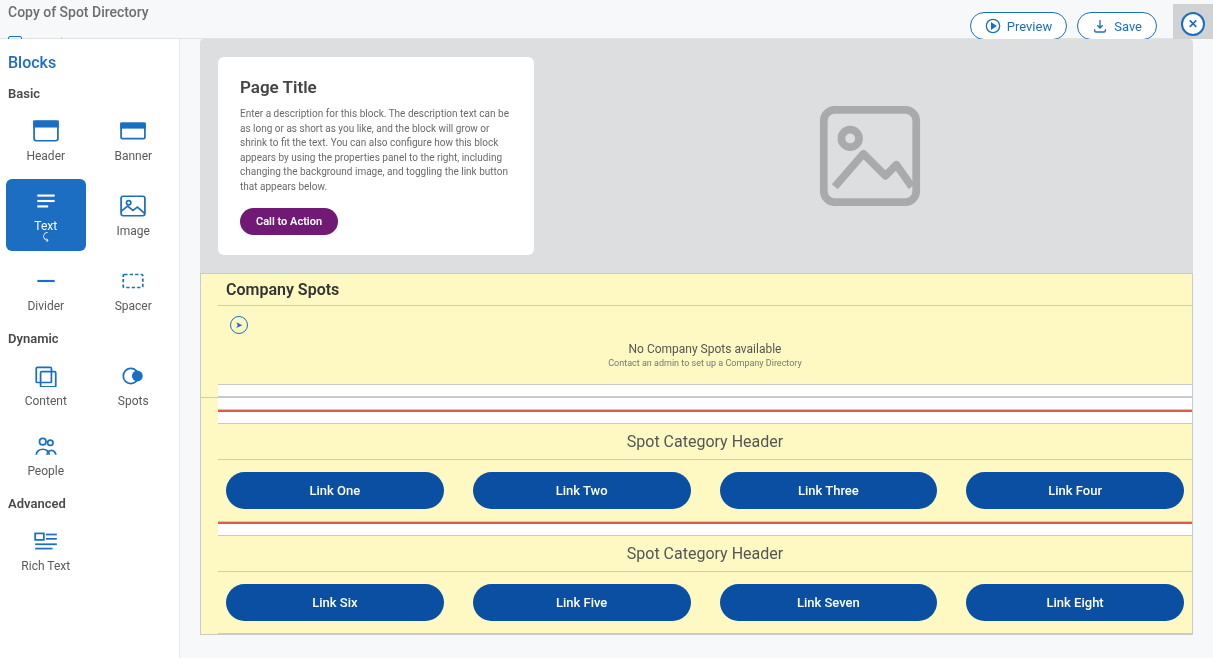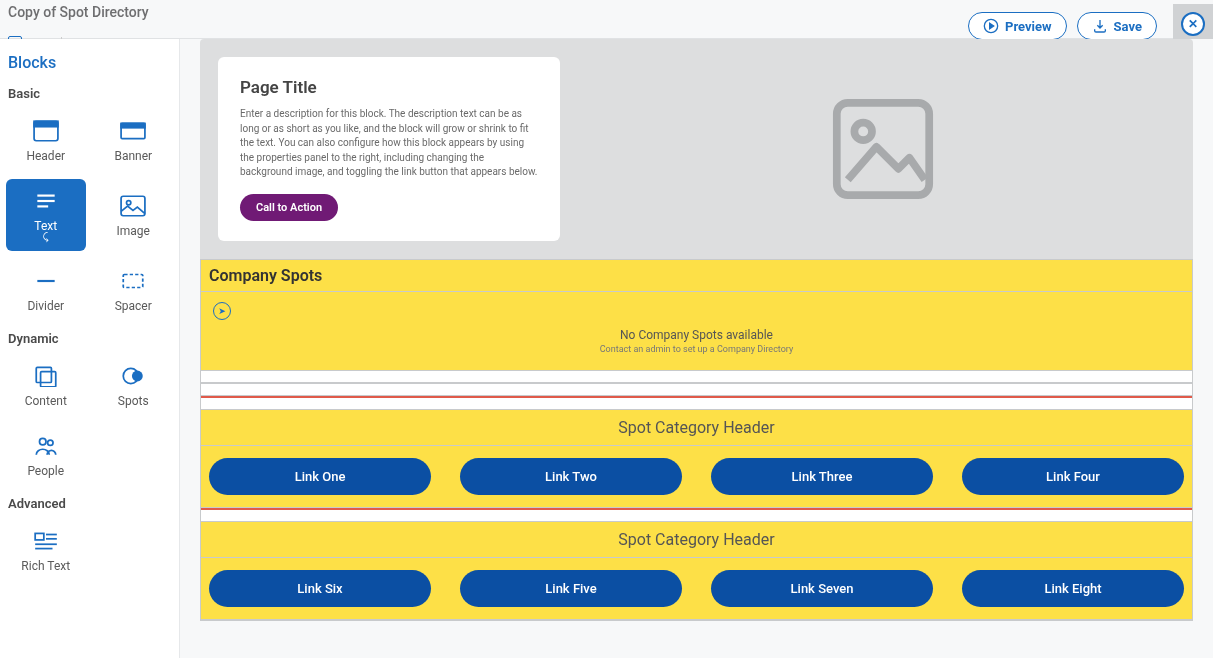--- a/index.html
+++ b/index.html
@@ -7,21 +7,21 @@
 
 .topbar { display: flex; align-items: flex-start; justify-content: space-between; padding: 4px 8px 0 8px; border-bottom: 1px solid #e0e2e4; background: #f7f8f9; height: 39px; }
 .topbar-left { display: flex; flex-direction: column; }
 .page-title-top { font-size: 14px; color: #6e6e70; font-weight: 500; margin-bottom: 16px; }
 .page-meta { display: flex; align-items: center; gap: 6px; }
 .page-icon { width: 14px; height: 14px; border: 1px solid #1b6ec2; border-radius: 2px; display: inline-flex; align-items: center; justify-content: center; color: #1b6ec2; font-size: 8px; }
 .page-type { font-size: 11px; color: #6e6e70; }
 .save-status { font-size: 11px; color: #1b6ec2; border-left: 1px solid #ccc; padding-left: 8px; margin-left: 2px; }
 
 .topbar-right { display: flex; align-items: center; gap: 10px; padding-top: 4px; }
-.btn-outline { display: inline-flex; align-items: center; gap: 6px; padding: 5px 14px; border: 1.5px solid #1b6ec2; background: #fff; color: #1b6ec2; border-radius: 16px; font-size: 13px; font-weight: 700; cursor: pointer; }
+.btn-outline { display: inline-flex; align-items: center; gap: 6px; padding: 5px 14px; border: 1.5px solid #1b6ec2; background: #fff; color: #1b6ec2; border-radius: 16px; font-size: 13px; font-weight: 400; cursor: pointer; }
 .btn-outline svg { width: 16px; height: 16px; }
 .close-panel { width: 40px; height: 40px; background: #d0d2d4; display: flex; align-items: center; justify-content: center; cursor: pointer; margin-left: 6px; margin-top: -4px; margin-right: -8px; }
 .close-circle { width: 24px; height: 24px; border: 2px solid #1b6ec2; border-radius: 50%; background: #fff; display: flex; align-items: center; justify-content: center; color: #1b6ec2; font-weight: bold; font-size: 12px; }
 
 .main { display: flex; height: calc(658px - 39px); }
 .sidebar { width: 180px; background: #fff; border-right: 1px solid #e6e8ea; padding: 14px 6px; overflow-y: auto; }
 .sidebar-title { color: #1b6ec2; font-size: 16px; font-weight: 500; margin-bottom: 14px; padding-left: 2px; }
 .section-label { font-size: 13px; font-weight: 600; color: #4a4a4a; margin: 10px 0 8px 2px; }
 .block-grid { display: grid; grid-template-columns: 1fr 1fr; gap: 8px; }
 .block-item { display: flex; flex-direction: column; align-items: center; justify-content: center; padding: 10px 4px 8px; border-radius: 6px; background: #fff; cursor: pointer; color: #5a5a5a; }
@@ -33,28 +33,28 @@
 .block-item .label { font-size: 12px; }
 .cursor-mark { font-size: 10px; margin-top: -2px; }
 
 .canvas { flex: 1; background: #f7f8f9; overflow-y: auto; }
 .toolbar { display: flex; gap: 10px; padding: 12px 20px; }
 .tool-btn { display: inline-flex; align-items: center; gap: 7px; padding: 6px 16px; border: 1px solid #c8cacc; background: #fff; color: #5a5a5a; border-radius: 16px; font-size: 12px; font-weight: 600; cursor: pointer; }
 .tool-btn svg { width: 14px; height: 14px; }
 
 .page-canvas { margin: 0 20px 20px 20px; }
 .hero { background: #dddedf; border-radius: 4px 4px 0 0; padding: 18px; display: flex; align-items: center; gap: 30px; }
-.hero-card { background: #fff; border-radius: 6px; padding: 20px 22px; width: 342px; }
+.hero-card { background: #fff; border-radius: 6px; padding: 20px 22px; width: 316px; }
 .hero-title { font-size: 17px; font-weight: 600; color: #444; margin-bottom: 10px; }
 .hero-desc { font-size: 10px; color: #6a6a6a; line-height: 1.45; margin-bottom: 14px; }
 .cta-btn { display: inline-block; background: #701a75; color: #fff; border-radius: 16px; padding: 7px 16px; font-size: 11px; font-weight: 600; cursor: pointer; }
 .hero-image { flex: 1; display: flex; align-items: center; justify-content: center; }
 .hero-image svg { width: 110px; height: 110px; }
 
-.section-border { border: 1px solid #c8cacc; background: #fde047; }
+.section-border { border: 1px solid #c8cacc; background: #fef9c3; padding-left: 17px; }
 .section-border + .section-border { border-top: none; }
 .section-heading { font-size: 16px; font-weight: 600; padding: 6px 8px; color: #333; border-bottom: 1px solid #c8cacc; }
 .empty-state { padding: 10px 0 16px; text-align: center; border-bottom: 1px solid #c8cacc; position: relative; }
 .arrow-badge { position: absolute; left: 12px; top: 10px; width: 18px; height: 18px; border: 1.5px solid #1b6ec2; border-radius: 50%; display: flex; align-items: center; justify-content: center; color: #1b6ec2; font-size: 9px; }
 .empty-primary { font-size: 12px; color: #555; margin-top: 26px; }
 .empty-secondary { font-size: 9px; color: #777; margin-top: 2px; }
 
 .thin-row { height: 12px; border-bottom: 1px solid #c8cacc; background: #fff; }
 .red-divider { height: 2px; background: #e05a4a; }
 

